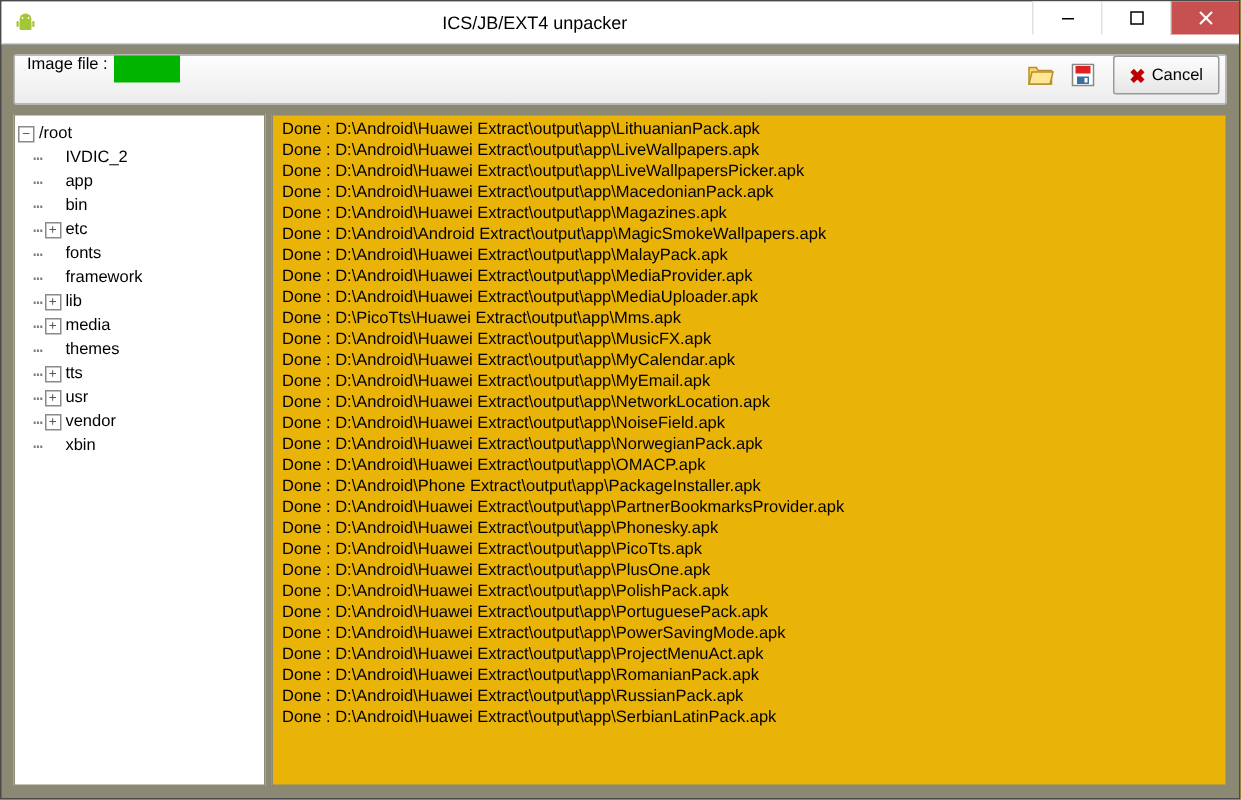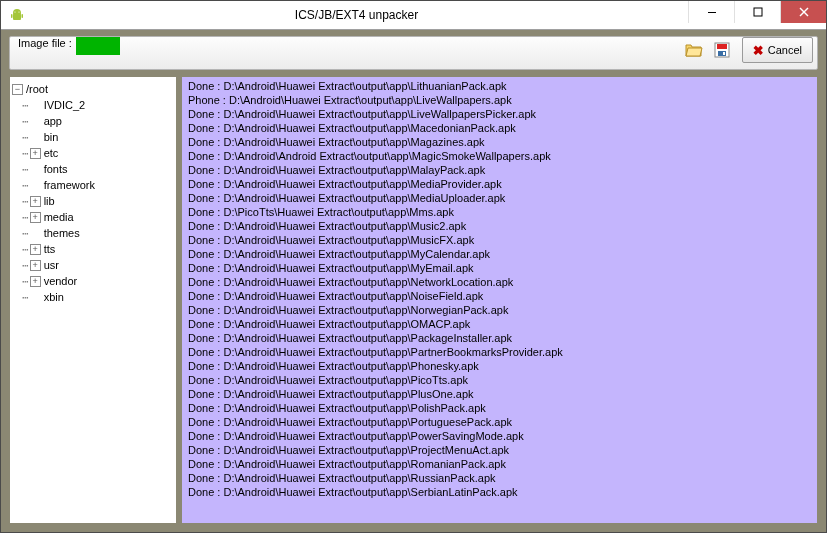--- a/index.html
+++ b/index.html
@@ -14,21 +14,21 @@
   .tb-btn svg { width: 10px; height: 10px; }
   .toolbar { margin: 6px 8px 4px 8px; height: 34px; background: linear-gradient(#fdfdfd,#ececec); border: 1px solid #b5b5b5; border-radius: 2px; display: flex; padding: 0 4px; }
   .tb-label { font-size: 11px; color: #000; padding: 0 4px; }
   .tb-progress { background: #00b400; width: 44px; height: 18px; border: 0; }
   .tb-spacer { flex: 1; }
   .icon-btn { width: 26px; height: 26px; display: flex; align-items: center; justify-content: center; margin: 0 1px; border: 1px solid transparent; border-radius: 2px; }
   .cancel-btn { height: 26px; padding: 0 10px; margin-left: 6px; display: flex; align-items: center; gap: 4px; background: linear-gradient(#fdfdfd,#e6e6e6); border: 1px solid #9a9a9a; border-radius: 2px; font-size: 11px; cursor: pointer; }
   .cancel-btn .x { color: #c00000; font-weight: bold; font-size: 13px; }
   .content { flex: 1; display: flex; margin: 2px 8px 8px 8px; gap: 4px; min-height: 0; }
   .tree-panel { width: 168px; background: #fff; border: 1px solid #8b8873; overflow: auto; padding: 4px 2px; }
-  .log-panel { flex: 1; background: #c4b5fd; border: 1px solid #8b8873; overflow: auto; padding: 2px 6px; font-size: 11px; line-height: 14px; color: #000; }
+  .log-panel { flex: 1; background: #eab308; border: 1px solid #8b8873; overflow: auto; padding: 2px 6px; font-size: 11px; line-height: 14px; color: #000; }
   .log-line { white-space: nowrap; }
   .tree-node { display: flex; align-items: center; height: 16px; white-space: nowrap; color: #000; }
   .tree-toggle { width: 11px; height: 11px; border: 1px solid #8a8a8a; display:flex; align-items:center; justify-content:center; font-size: 9px; line-height: 9px; color: #555; margin-right: 3px; background:#fff; }
   .tree-toggle.blank { border: none; background: transparent; }
   .tree-line { color: #808080; font-family: monospace; font-size:11px; letter-spacing:-1px; margin-right:2px; }
   .tree-label {}
 </style>
 </head>
 <body>
 
@@ -157,38 +157,37 @@
           <span class="tree-label">vendor</span>
         </div>
         <div class="tree-node" style="padding-left: 10px;">
           <span class="tree-line">⋯</span>
           <span class="tree-toggle blank"></span>
           <span class="tree-label">xbin</span>
         </div>
       </div>
     <div class="log-panel" id="log-panel">
         <div class="log-line">Done : D:\Android\Huawei Extract\output\app\LithuanianPack.apk</div>
-        <div class="log-line">Phone : D:\Android\Huawei Extract\output\app\LiveWallpapers.apk</div>
+        <div class="log-line">Done : D:\Android\Huawei Extract\output\app\LiveWallpapers.apk</div>
         <div class="log-line">Done : D:\Android\Huawei Extract\output\app\LiveWallpapersPicker.apk</div>
         <div class="log-line">Done : D:\Android\Huawei Extract\output\app\MacedonianPack.apk</div>
         <div class="log-line">Done : D:\Android\Huawei Extract\output\app\Magazines.apk</div>
         <div class="log-line">Done : D:\Android\Android Extract\output\app\MagicSmokeWallpapers.apk</div>
         <div class="log-line">Done : D:\Android\Huawei Extract\output\app\MalayPack.apk</div>
         <div class="log-line">Done : D:\Android\Huawei Extract\output\app\MediaProvider.apk</div>
         <div class="log-line">Done : D:\Android\Huawei Extract\output\app\MediaUploader.apk</div>
         <div class="log-line">Done : D:\PicoTts\Huawei Extract\output\app\Mms.apk</div>
-        <div class="log-line">Done : D:\Android\Huawei Extract\output\app\Music2.apk</div>
         <div class="log-line">Done : D:\Android\Huawei Extract\output\app\MusicFX.apk</div>
         <div class="log-line">Done : D:\Android\Huawei Extract\output\app\MyCalendar.apk</div>
         <div class="log-line">Done : D:\Android\Huawei Extract\output\app\MyEmail.apk</div>
         <div class="log-line">Done : D:\Android\Huawei Extract\output\app\NetworkLocation.apk</div>
         <div class="log-line">Done : D:\Android\Huawei Extract\output\app\NoiseField.apk</div>
         <div class="log-line">Done : D:\Android\Huawei Extract\output\app\NorwegianPack.apk</div>
         <div class="log-line">Done : D:\Android\Huawei Extract\output\app\OMACP.apk</div>
-        <div class="log-line">Done : D:\Android\Huawei Extract\output\app\PackageInstaller.apk</div>
+        <div class="log-line">Done : D:\Android\Phone Extract\output\app\PackageInstaller.apk</div>
         <div class="log-line">Done : D:\Android\Huawei Extract\output\app\PartnerBookmarksProvider.apk</div>
         <div class="log-line">Done : D:\Android\Huawei Extract\output\app\Phonesky.apk</div>
         <div class="log-line">Done : D:\Android\Huawei Extract\output\app\PicoTts.apk</div>
         <div class="log-line">Done : D:\Android\Huawei Extract\output\app\PlusOne.apk</div>
         <div class="log-line">Done : D:\Android\Huawei Extract\output\app\PolishPack.apk</div>
         <div class="log-line">Done : D:\Android\Huawei Extract\output\app\PortuguesePack.apk</div>
         <div class="log-line">Done : D:\Android\Huawei Extract\output\app\PowerSavingMode.apk</div>
         <div class="log-line">Done : D:\Android\Huawei Extract\output\app\ProjectMenuAct.apk</div>
         <div class="log-line">Done : D:\Android\Huawei Extract\output\app\RomanianPack.apk</div>
         <div class="log-line">Done : D:\Android\Huawei Extract\output\app\RussianPack.apk</div>

